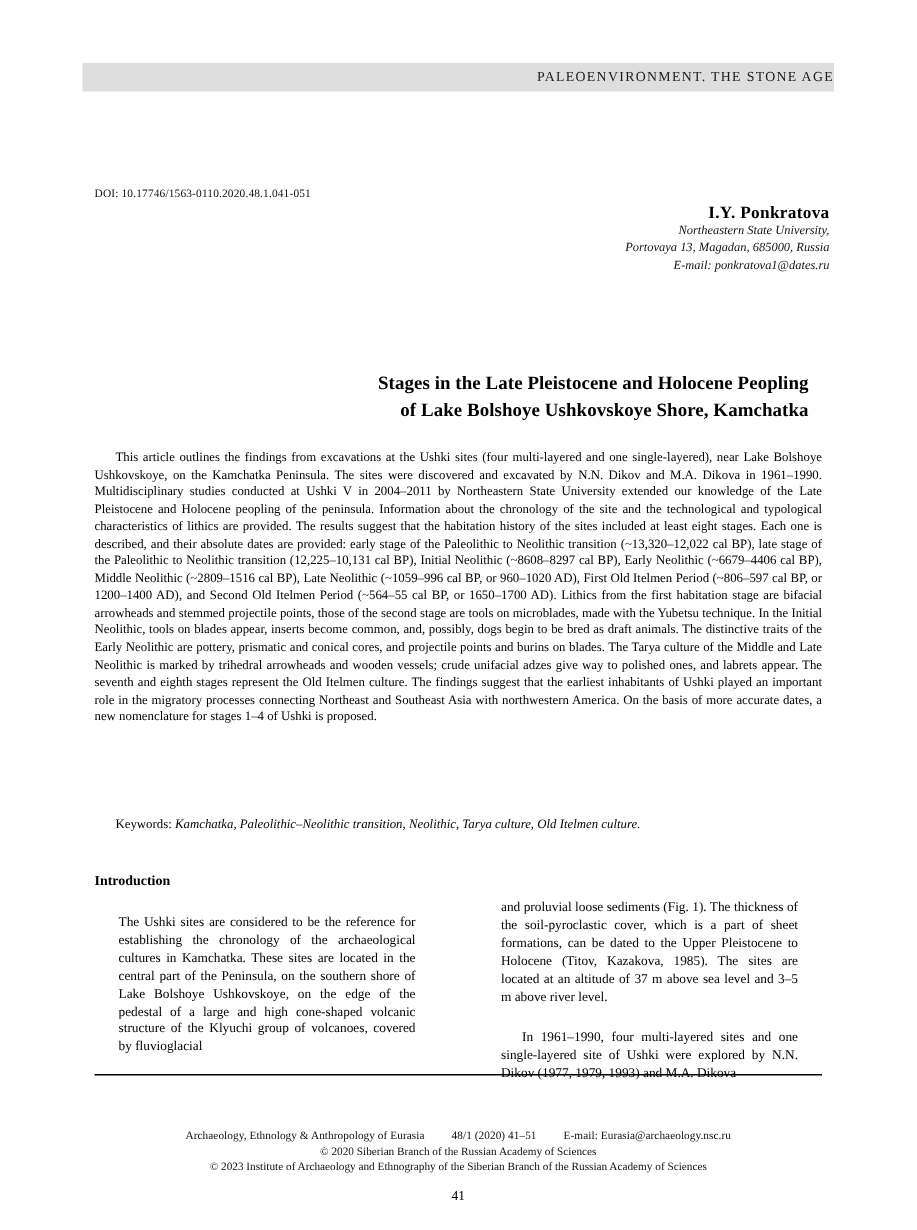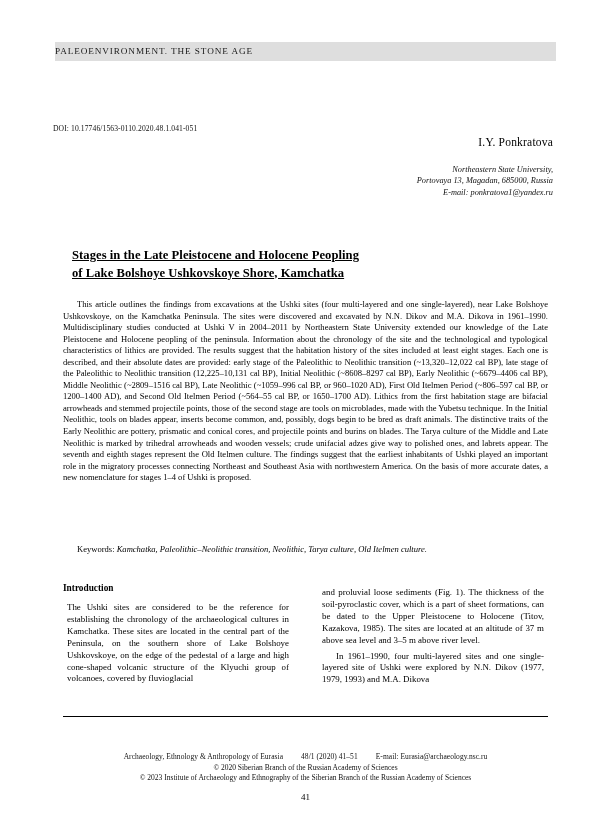--- a/index.html
+++ b/index.html
@@ -29,64 +29,63 @@
     width: 501px;
     height: 19px;
     background: #dedede;
   }
   .running-head-text {
     position: absolute;
     left: 0;
     top: 0;
     width: 501px;
     line-height: 19px;
-    text-align: left;
+    text-align: right;
     font-family: "Liberation Serif", serif;
     font-size: 9.2px;
     letter-spacing: 0.9px;
     color: #1a1a1a;
   }
   .doi {
     position: absolute;
-    left: 53px;
+    left: 63px;
     top: 124px;
     font-size: 7.6px;
     letter-spacing: 0.1px;
     color: #111;
   }
   .author-block {
     position: absolute;
     right: 58px;
     top: 136px;
     width: 330px;
     text-align: right;
   }
   .author-name {
     font-size: 11.5px;
-    font-weight: normal;
+    font-weight: bold;
     letter-spacing: 0.2px;
-    margin-bottom: 16px;
+    margin-bottom: 0;
   }
   .author-affil {
     font-size: 8.3px;
     font-style: italic;
     line-height: 11.4px;
     color: #111;
   }
   .title {
     position: absolute;
     left: 72px;
     top: 247px;
     width: 467px;
-    text-align: left;
+    text-align: right;
     font-size: 12.6px;
     font-weight: bold;
     line-height: 17.5px;
     letter-spacing: 0.05px;
-    text-decoration: underline;
   }
   .abstract {
     position: absolute;
     left: 63px;
     top: 299px;
     width: 485px;
     font-size: 8.55px;
     line-height: 11.55px;
     text-align: justify;
     text-indent: 14px;
@@ -118,21 +117,21 @@
   .section-head {
     text-align: left;
     font-size: 9.3px;
     font-weight: bold;
     margin-bottom: 9px;
   }
   .body-par {
     font-size: 8.9px;
     line-height: 11.9px;
     text-align: justify;
-    margin: 4px;
+    margin: 16px;
   }
   .body-par + .body-par {
     text-indent: 14px;
   }
   .footer-rule {
     position: absolute;
     left: 63px;
     top: 716px;
     width: 485px;
     border-top: 0.8px solid #000;
@@ -166,21 +165,21 @@
   <div class="running-head">
     <div class="running-head-text">PALEOENVIRONMENT. THE STONE AGE</div>
   </div>
 
   <div class="doi">DOI: 10.17746/1563-0110.2020.48.1.041-051</div>
 
   <div class="author-block">
     <div class="author-name">I.Y. Ponkratova</div>
     <div class="author-affil">Northeastern State University,</div>
     <div class="author-affil">Portovaya 13, Magadan, 685000, Russia</div>
-    <div class="author-affil">E-mail: ponkratova1@yandex.ru</div>
+    <div class="author-affil">E-mail: ponkratova1@dates.ru</div>
   </div>
 
   <div class="title">
     <div>Stages in the Late Pleistocene and Holocene Peopling</div>
     <div>of Lake Bolshoye Ushkovskoye Shore, Kamchatka</div>
   </div>
 
   <div class="abstract">This article outlines the findings from excavations at the Ushki sites (four multi-layered and one single-layered), near Lake Bolshoye Ushkovskoye, on the Kamchatka Peninsula. The sites were discovered and excavated by N.N. Dikov and M.A. Dikova in 1961–1990. Multidisciplinary studies conducted at Ushki V in 2004–2011 by Northeastern State University extended our knowledge of the Late Pleistocene and Holocene peopling of the peninsula. Information about the chronology of the site and the technological and typological characteristics of lithics are provided. The results suggest that the habitation history of the sites included at least eight stages. Each one is described, and their absolute dates are provided: early stage of the Paleolithic to Neolithic transition (~13,320–12,022 cal BP), late stage of the Paleolithic to Neolithic transition (12,225–10,131 cal BP), Initial Neolithic (~8608–8297 cal BP), Early Neolithic (~6679–4406 cal BP), Middle Neolithic (~2809–1516 cal BP), Late Neolithic (~1059–996 cal BP, or 960–1020 AD), First Old Itelmen Period (~806–597 cal BP, or 1200–1400 AD), and Second Old Itelmen Period (~564–55 cal BP, or 1650–1700 AD). Lithics from the first habitation stage are bifacial arrowheads and stemmed projectile points, those of the second stage are tools on microblades, made with the Yubetsu technique. In the Initial Neolithic, tools on blades appear, inserts become common, and, possibly, dogs begin to be bred as draft animals. The distinctive traits of the Early Neolithic are pottery, prismatic and conical cores, and projectile points and burins on blades. The Tarya culture of the Middle and Late Neolithic is marked by trihedral arrowheads and wooden vessels; crude unifacial adzes give way to polished ones, and labrets appear. The seventh and eighth stages represent the Old Itelmen culture. The findings suggest that the earliest inhabitants of Ushki played an important role in the migratory processes connecting Northeast and Southeast Asia with northwestern America. On the basis of more accurate dates, a new nomenclature for stages 1–4 of Ushki is proposed.</div>
 
   <div class="keywords">

